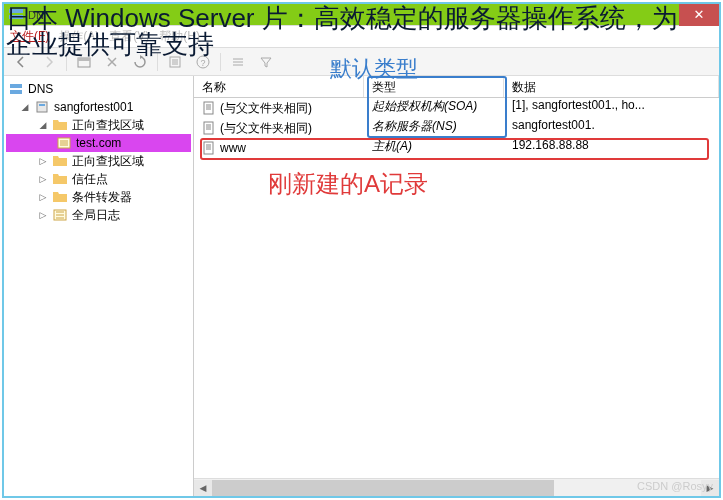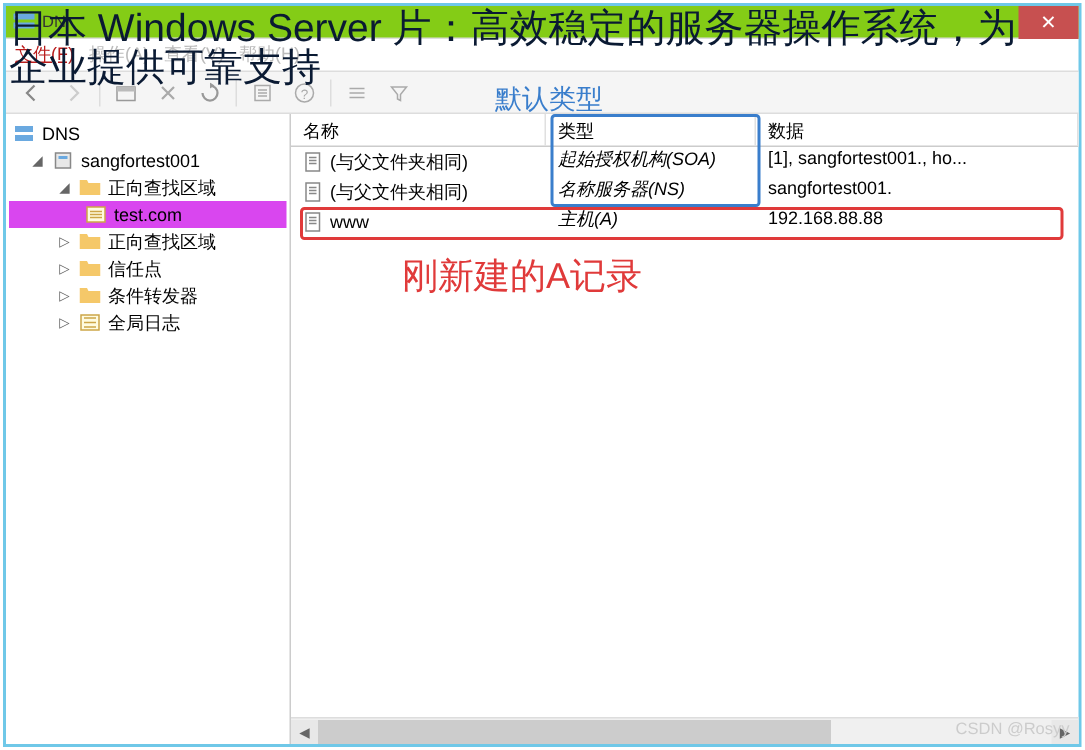--- a/index.html
+++ b/index.html
@@ -146,21 +146,21 @@
       position: absolute;
       font-size: 26px;
       color: #0a1a33;
       pointer-events: none;
       z-index: 50;
       line-height: 1.3;
     }
     .ann-blue {
       position: absolute;
       color: #3a7ecc;
-      font-size: 18px;
+      font-size: 22px;
       pointer-events: none;
       z-index: 40;
     }
     .ann-red {
       position: absolute;
       color: #e03a3a;
       font-size: 24px;
       pointer-events: none;
       z-index: 40;
     }

